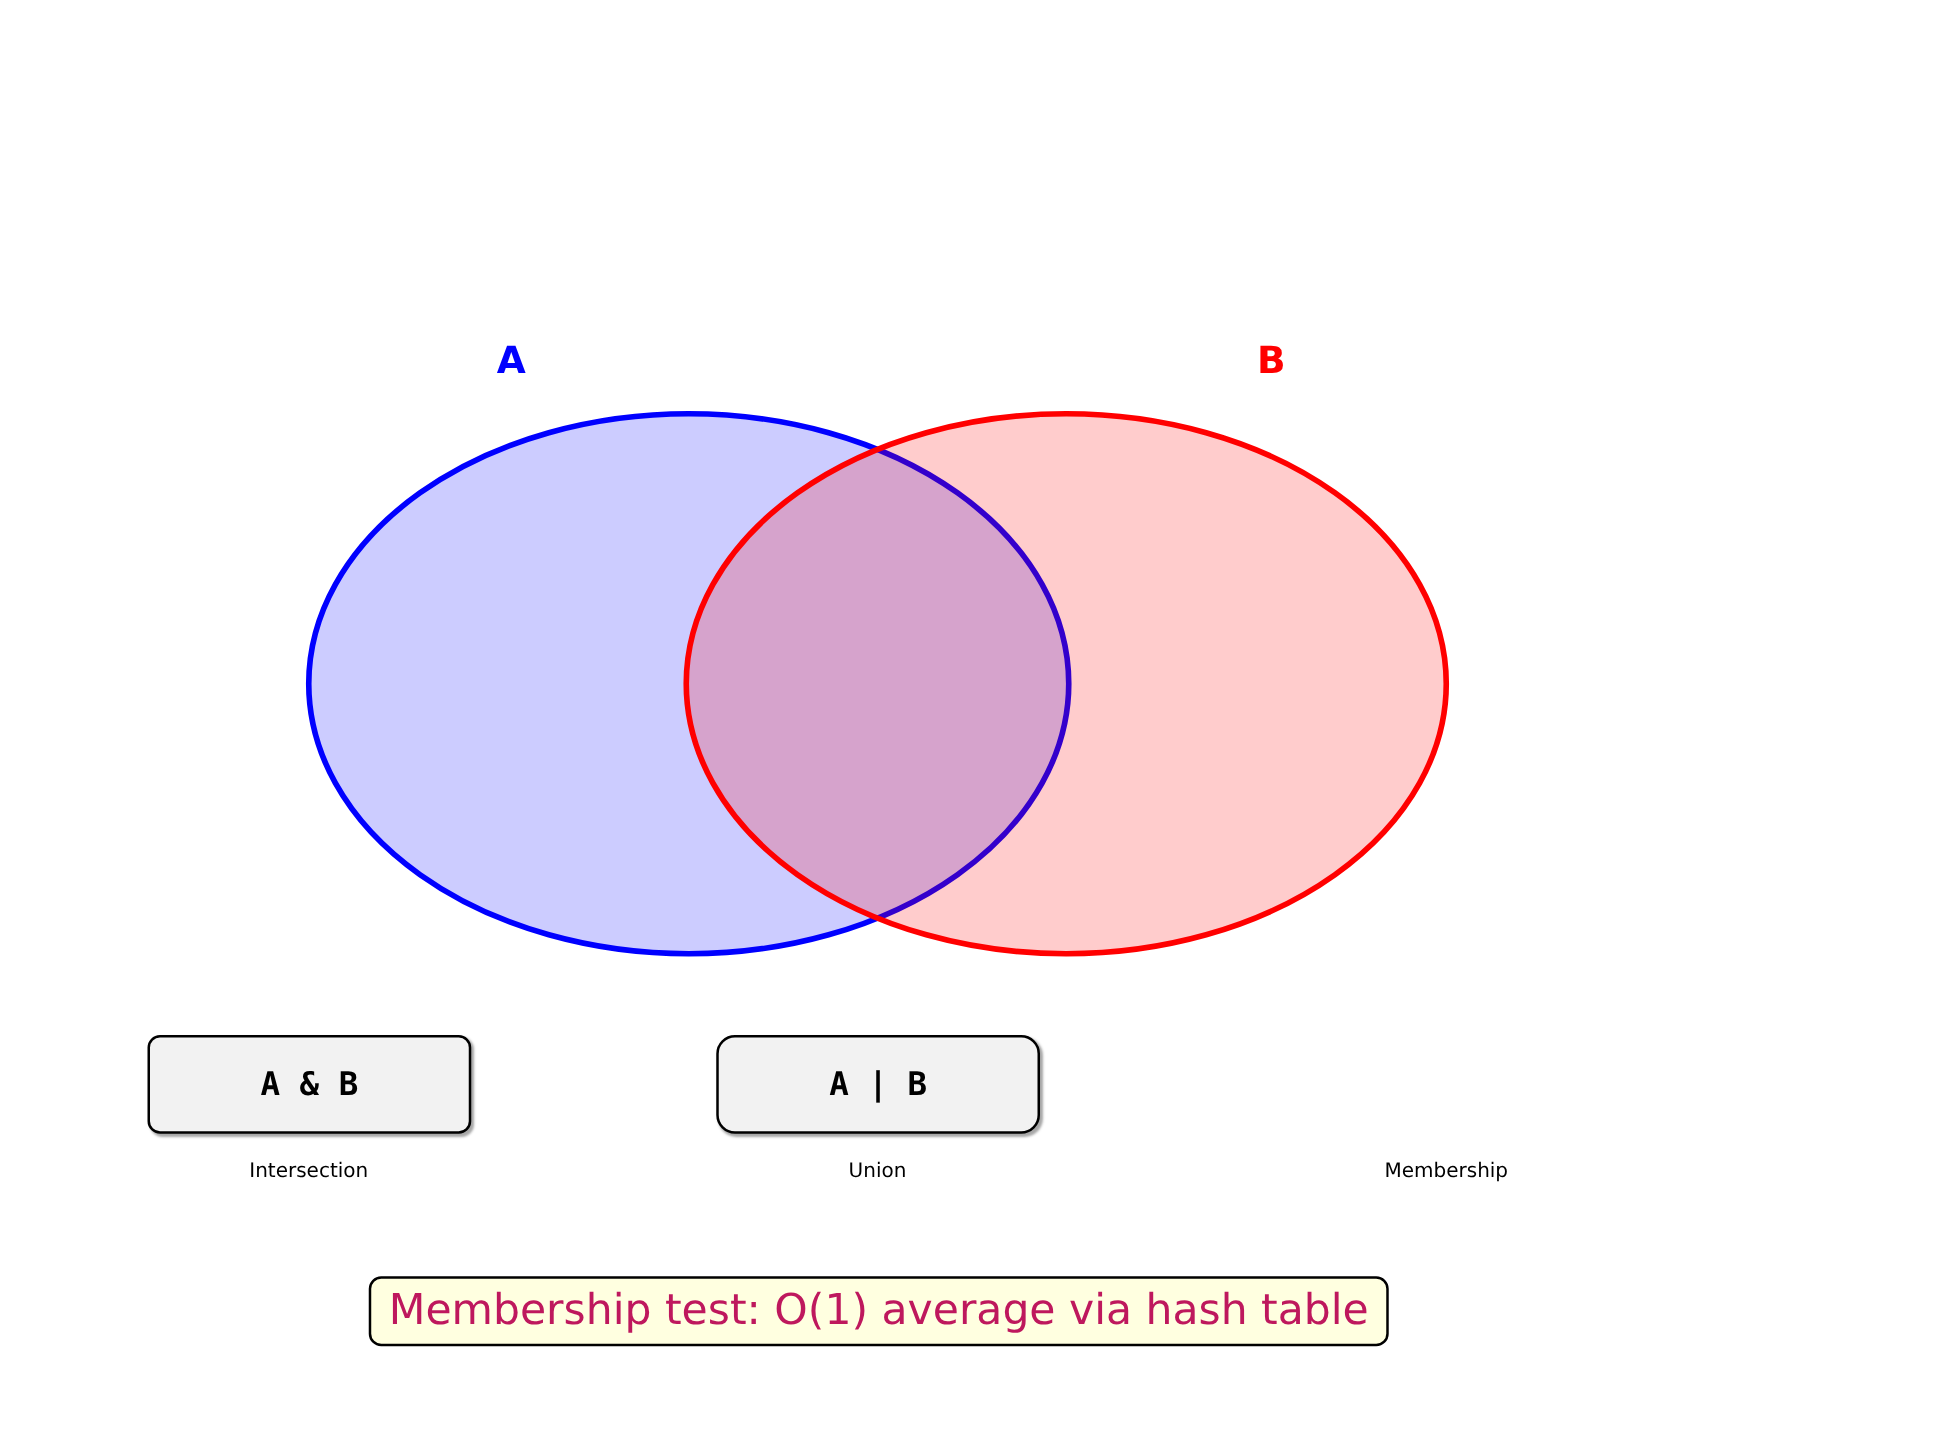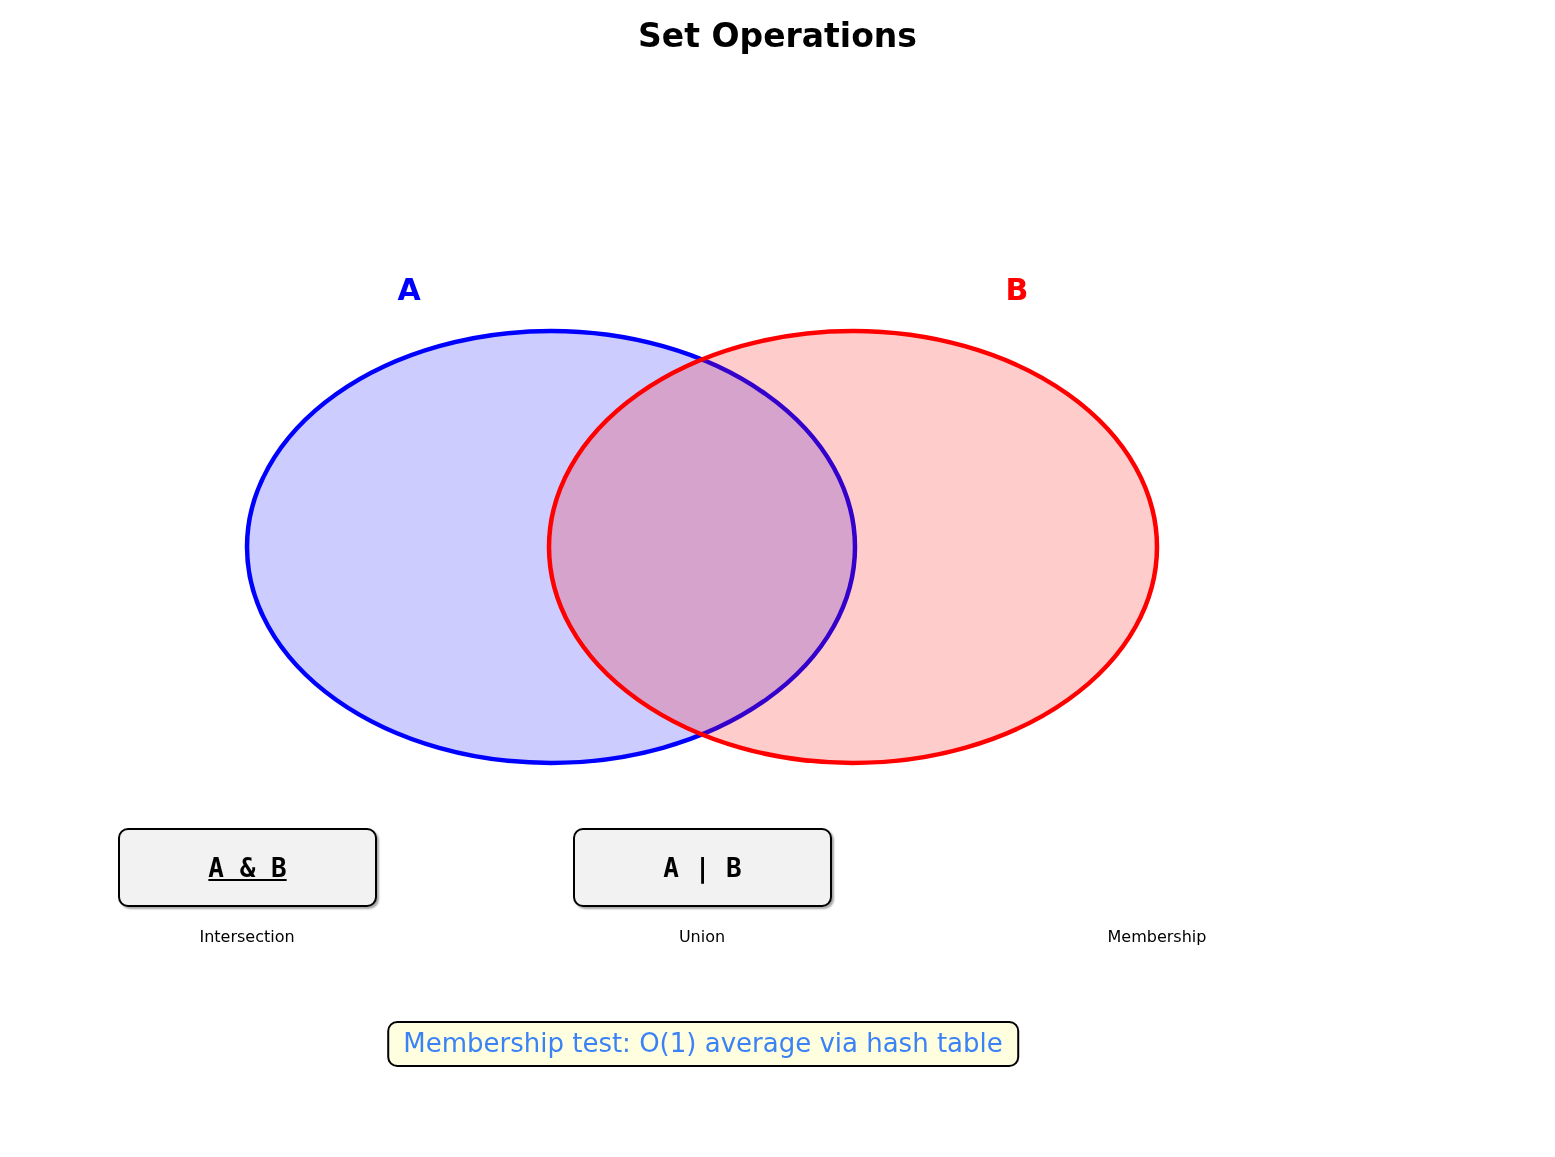--- a/index.html
+++ b/index.html
@@ -46,22 +46,22 @@
     border-radius: 10px;
     box-shadow: 2px 2px 2px rgba(0,0,0,0.35);
     display: flex;
     align-items: center;
     justify-content: center;
     font-family: "DejaVu Sans Mono", monospace;
     font-weight: bold;
     font-size: 26px;
     color: #000000;
   }
-  .op-box.box-0 { left: 118px; text-decoration: underline; }
-  .op-box.box-1 { left: 573px; }
+  .op-box.box-0 { left: 118px; }
+  .op-box.box-1 { left: 573px; border-radius: 15px; }
   .op-box.box-2 { left: 1028px; }
 
   .op-caption {
     position: absolute;
     top: 936px;
     transform: translate(-50%, -50%);
     font-size: 16px;
     color: #000000;
     white-space: nowrap;
   }
@@ -72,31 +72,30 @@
   .note-box {
     position: absolute;
     left: 703px;
     top: 1021px;
     transform: translateX(-50%);
     box-sizing: border-box;
     background: #ffffe0;
     border: 2.5px solid #000000;
     border-radius: 10px;
     padding: 5px 14px 7px 14px;
-    font-size: 26px;
-    color: #3b82f6;
+    font-size: 34px;
+    color: #be185d;
     white-space: nowrap;
   }
 </style>
 </head>
 <body>
 
 <div class="canvas">
 
-  <div class="title">Set Operations</div>
 
   <svg class="venn-svg" width="1555" height="1157" viewBox="0 0 1555 1157">
     <ellipse cx="551" cy="547" rx="304" ry="216" fill-opacity="0.2" stroke-width="4.5" fill="#0000ff" stroke="#0000ff"></ellipse>
     <ellipse cx="853" cy="547" rx="304" ry="216" fill-opacity="0.2" stroke-width="4.5" fill="#ff0000" stroke="#ff0000"></ellipse>
   </svg>
 
   <div class="set-label a">A</div>
 
   <div class="set-label b">B</div>
 

